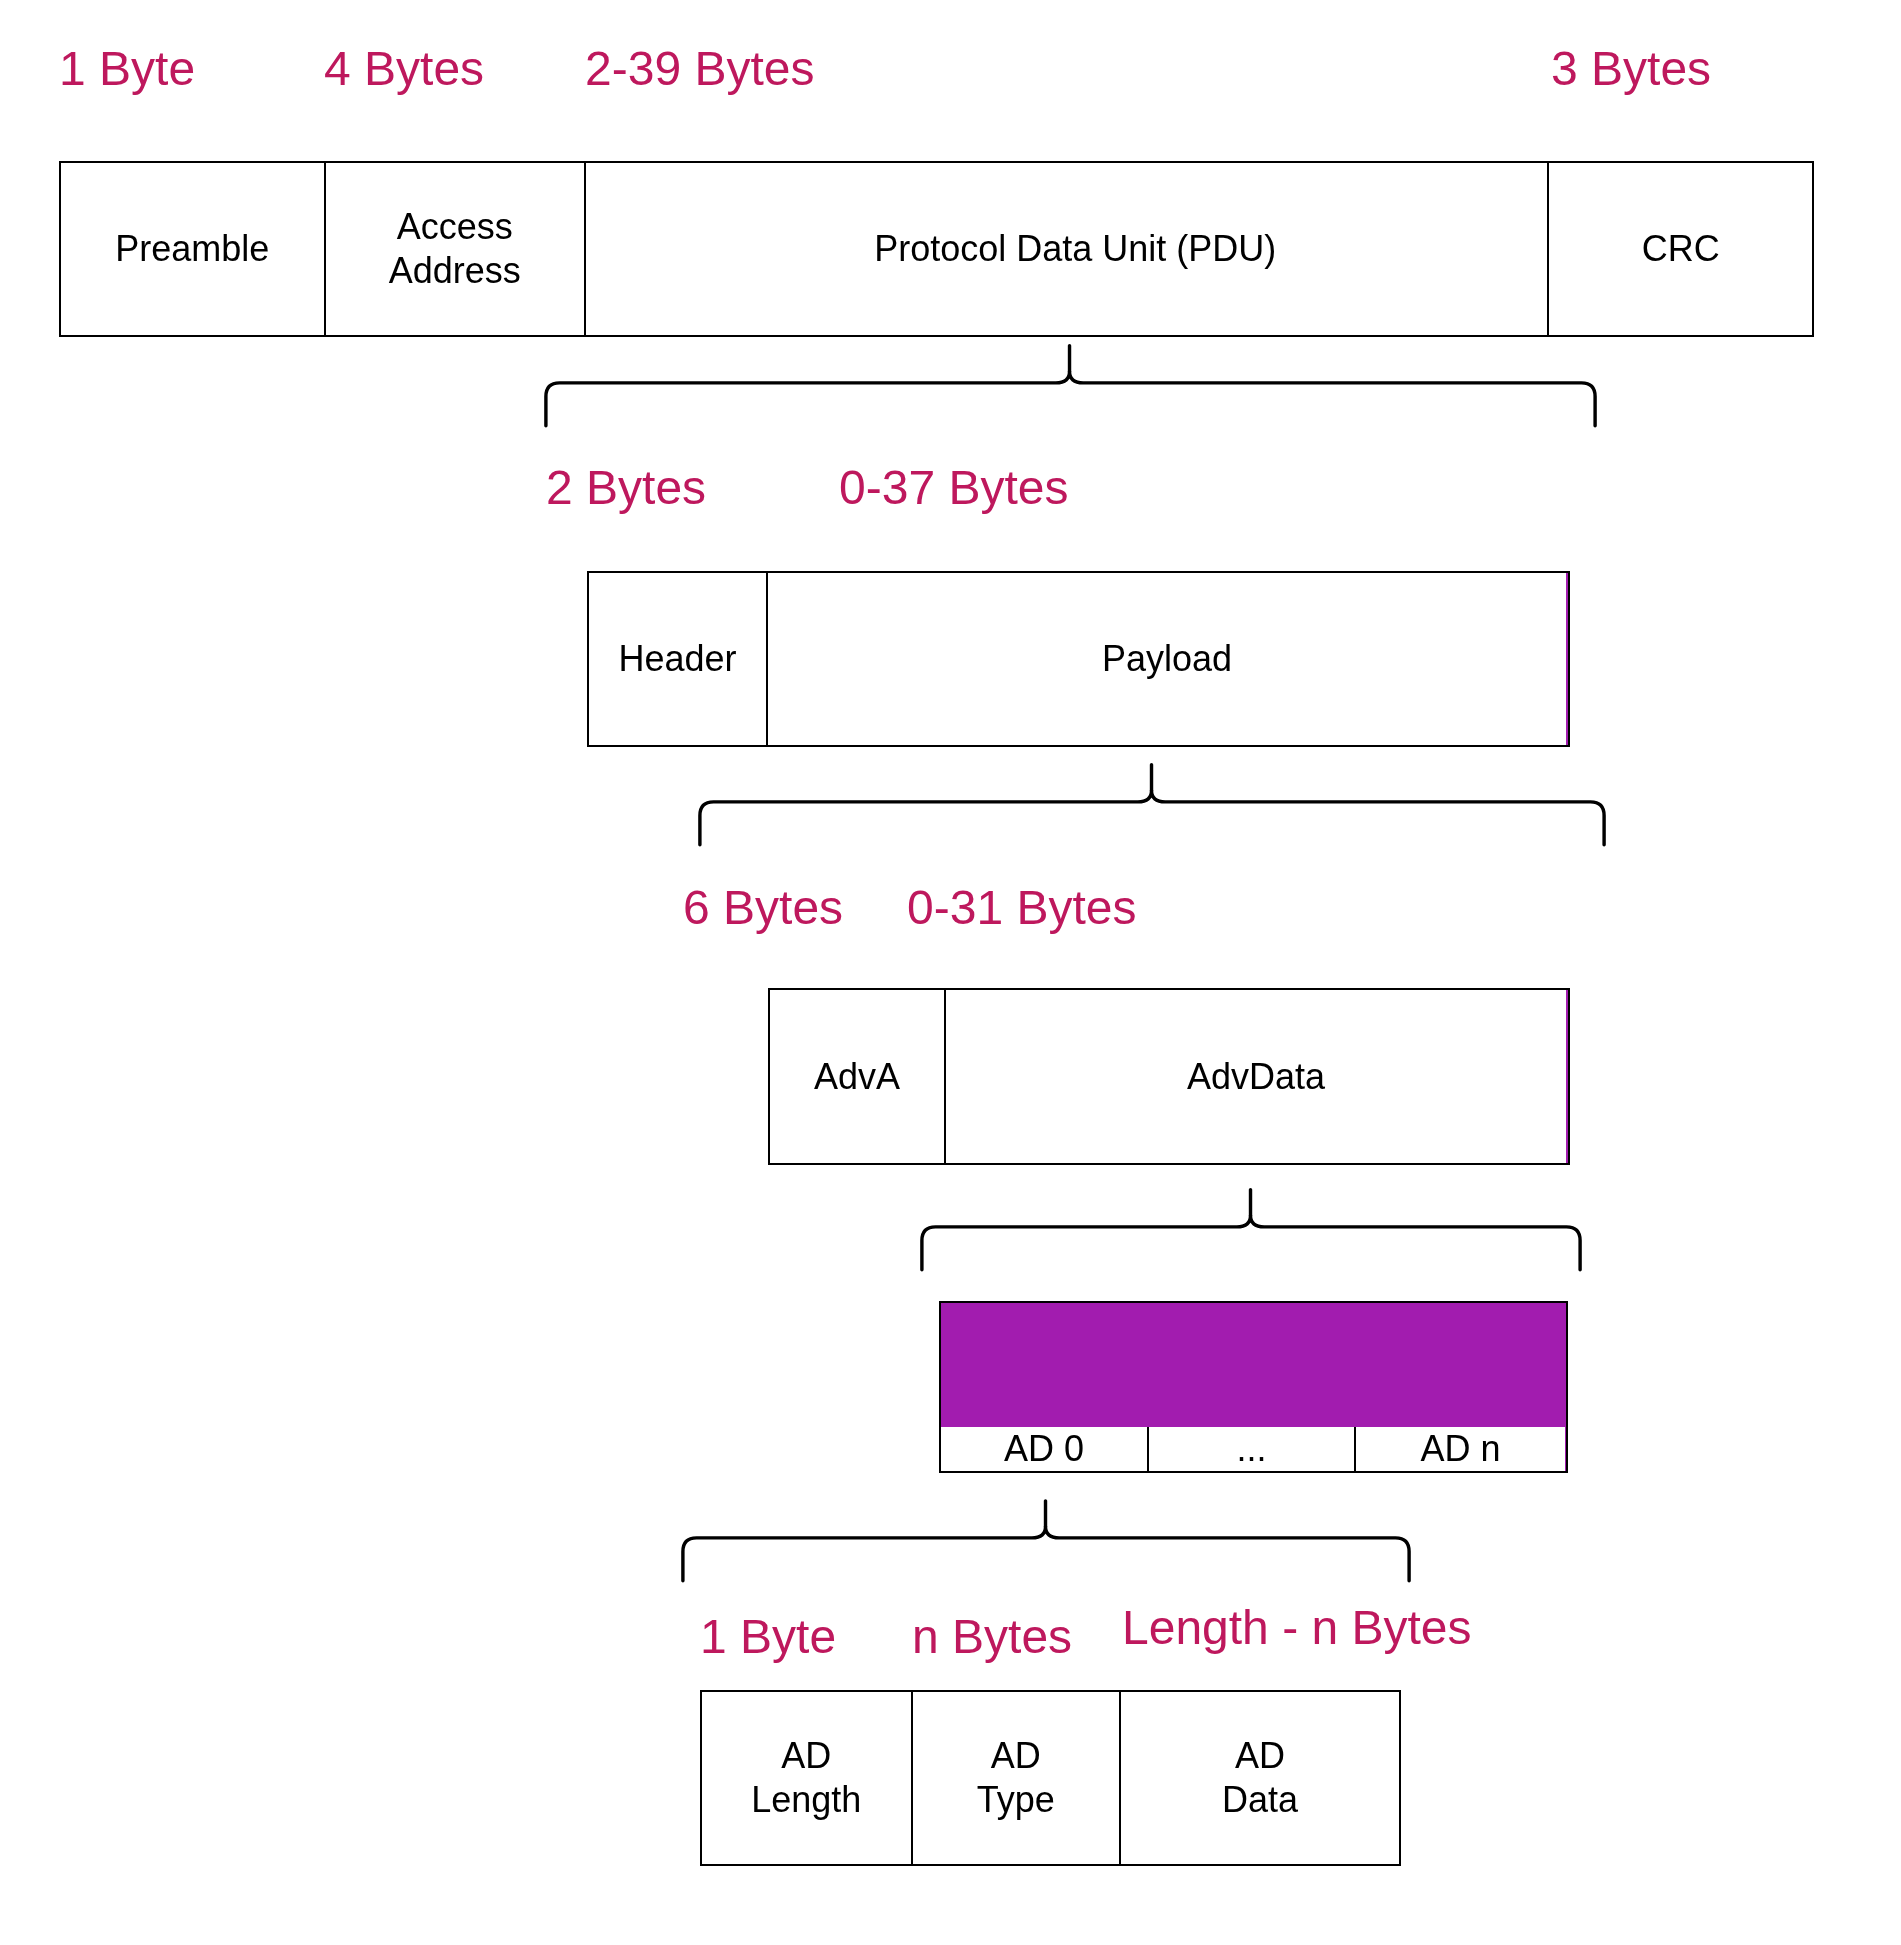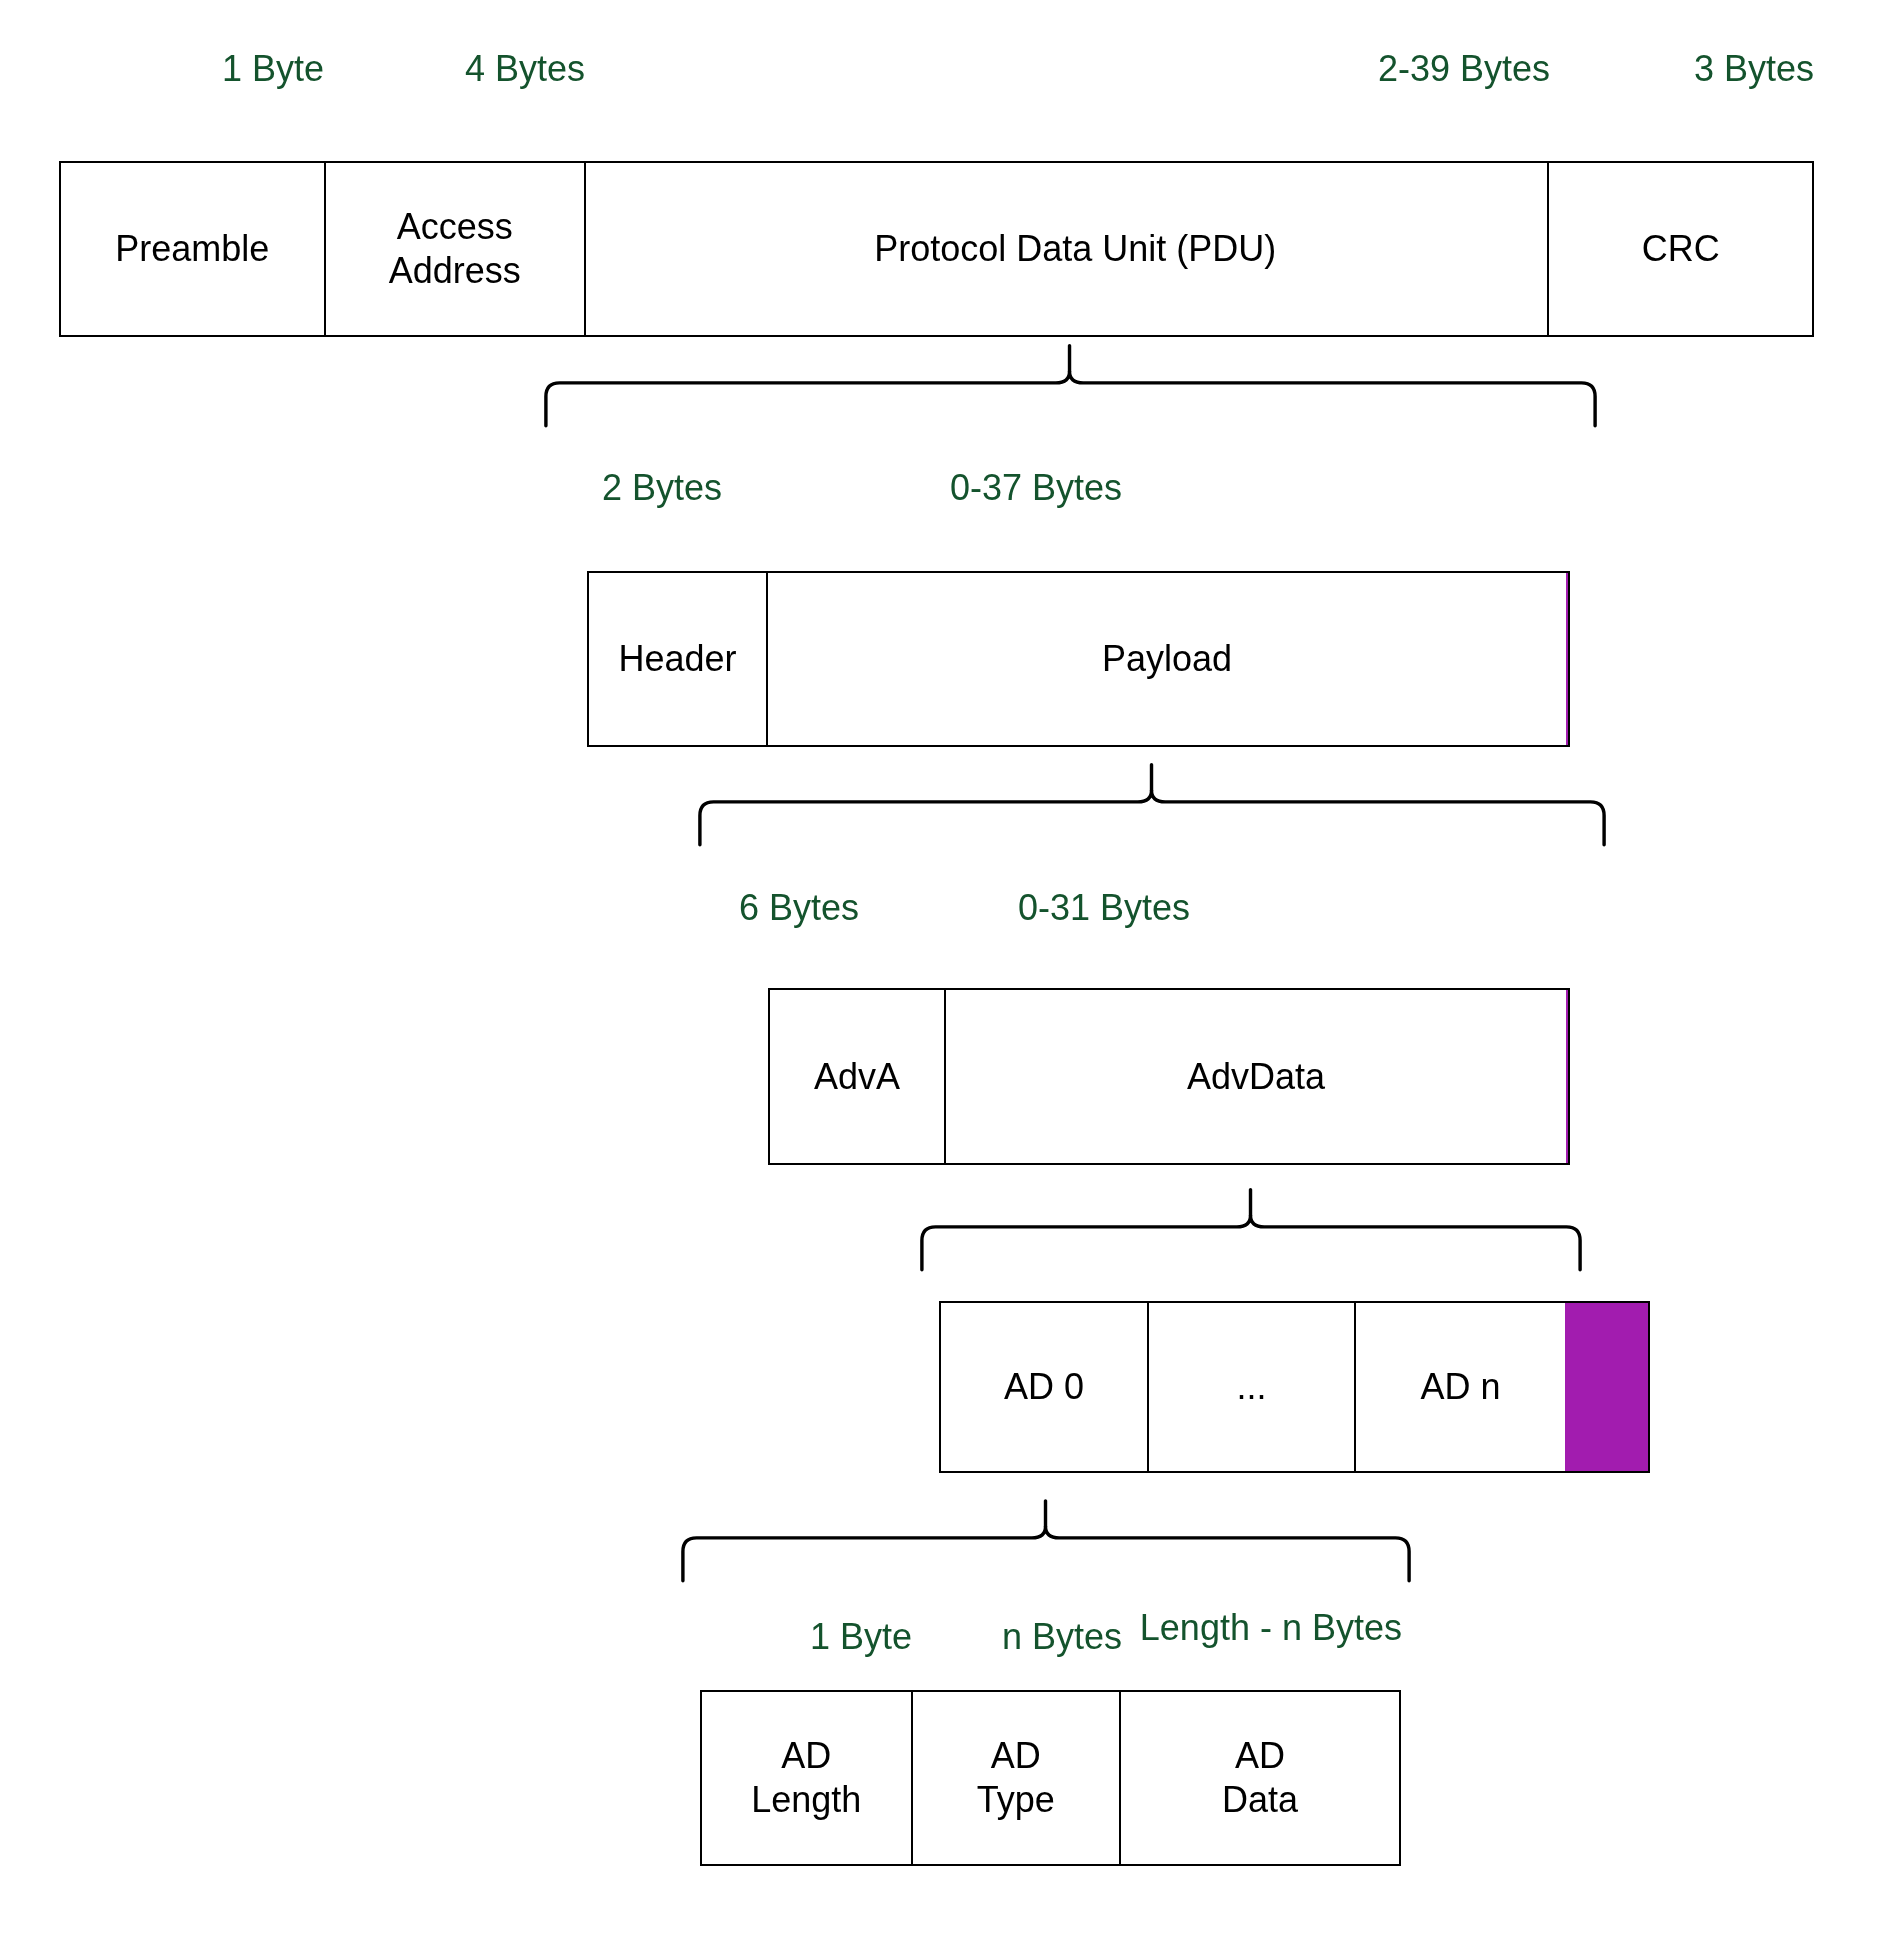--- a/index.html
+++ b/index.html
@@ -12,24 +12,24 @@
     width: 1902px;
     height: 1946px;
     background: #ffffff;
     font-family: "Liberation Sans", sans-serif;
     color: #000000;
     overflow: hidden;
   }
   
   .size-label {
     position: absolute;
-    text-align: right;
-    font-size: 36px;
+    text-align: left;
+    font-size: 48px;
     line-height: 43px;
-    color: #14532d;
+    color: #be185d;
     white-space: nowrap;
   }
   
   .packet-row {
     position: absolute;
     display: flex;
     box-sizing: border-box;
     border: 2.9px solid #000000;
     background: #a21caf;
   }
@@ -106,21 +106,21 @@
     <div class="field-cell" style="width:620px;">AdvData</div>
   </div>
 
   <div class="brace" style="left:918px; top:1213px; width:666px; height:57px;">
     <svg width="666" height="57" viewBox="0 0 683 58">
       <path d="M 4 58 L 4 28 Q 4 14 18 14 L 327 14 Q 341 14 341 2 Q 341 14 355 14 L 665 14 Q 679 14 679 28 L 679 58" fill="none" stroke="#000000" stroke-width="3.5" stroke-linecap="round"></path>
       <path d="M 341 2 L 341 -24" fill="none" stroke="#000000" stroke-width="3.5" stroke-linecap="round"></path>
     </svg>
   </div>
 
-  <div class="packet-row" style="left:939px; top:1301px; width:711px; height:172px;">
+  <div class="packet-row" style="left:939px; top:1301px; width:629px; height:172px;align-items:flex-end;">
     <div class="field-cell" style="width:208px;">AD 0</div>
     <div class="field-cell" style="width:207px;">...</div>
     <div class="field-cell" style="width:209px;">AD n</div>
   </div>
 
   <div class="brace" style="left:679px; top:1524px; width:734px; height:57px;">
     <svg width="734" height="57" viewBox="0 0 753 58">
       <path d="M 4 58 L 4 28 Q 4 14 18 14 L 362 14 Q 376 14 376 2 Q 376 14 390 14 L 735 14 Q 749 14 749 28 L 749 58" fill="none" stroke="#000000" stroke-width="3.5" stroke-linecap="round"></path>
       <path d="M 376 2 L 376 -24" fill="none" stroke="#000000" stroke-width="3.5" stroke-linecap="round"></path>
     </svg>

